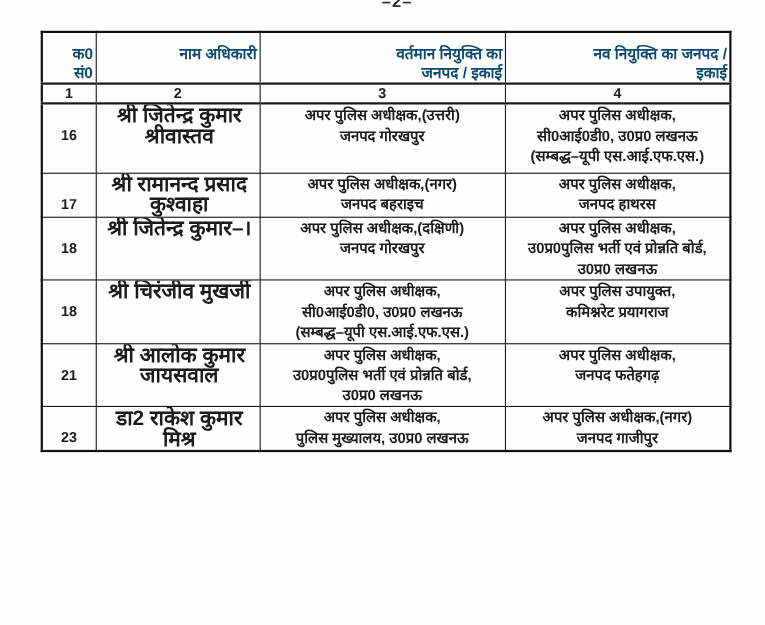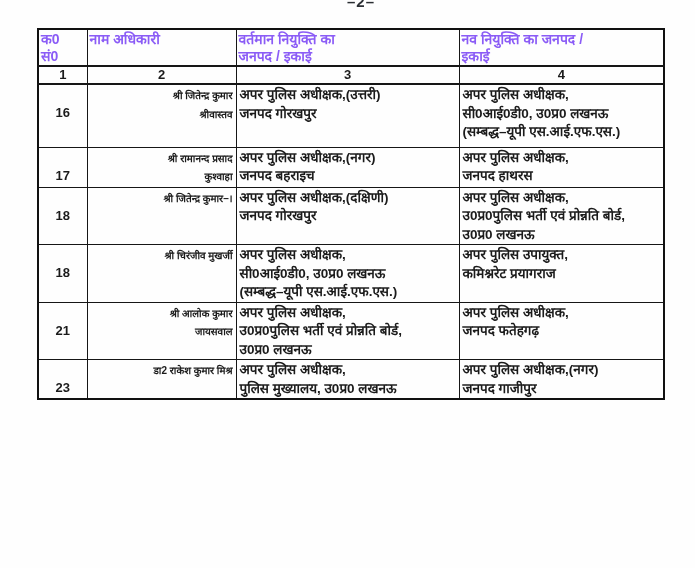--- a/index.html
+++ b/index.html
@@ -37,48 +37,48 @@
     border: 1.6px solid #161616;
     vertical-align: top;
     font-weight: bold;
     white-space: pre-line;
     overflow: hidden;
   }
   table.doc-table { border: 2px solid #111; }
   th.hdr {
     font-size: 14px;
     line-height: 17px;
-    text-align: left;
-    padding: 1px 2px 0 2px;
-    color: #8b5cf6;
+    text-align: right;
+    padding: 11px 2px 0 2px;
+    color: #0c4a6e;
   }
   tr.header-row { height: 36px; }
   tr.header-row th { border-bottom-width: 2px; }
   tr.num-row { height: 18px; }
   tr.num-row td {
     text-align: center;
     font-size: 13px;
     line-height: 15px;
     padding: 0;
     border-bottom-width: 2px;
   }
   td.sno {
     text-align: center;
     font-size: 13px;
     line-height: 17px;
     padding-top: 19px;
   }
   td.name {
-    text-align: right;
-    font-size: 10px;
+    text-align: center;
+    font-size: 19px;
     line-height: 18.5px;
     padding: 2px 3px 0 6px;
   }
   td.post {
-    text-align: left;
+    text-align: center;
     font-size: 13.5px;
     line-height: 18.5px;
     padding: 1px 3px 0 3px;
   }
 </style>
 </head>
 <body>
 
 <div class="page">
 

